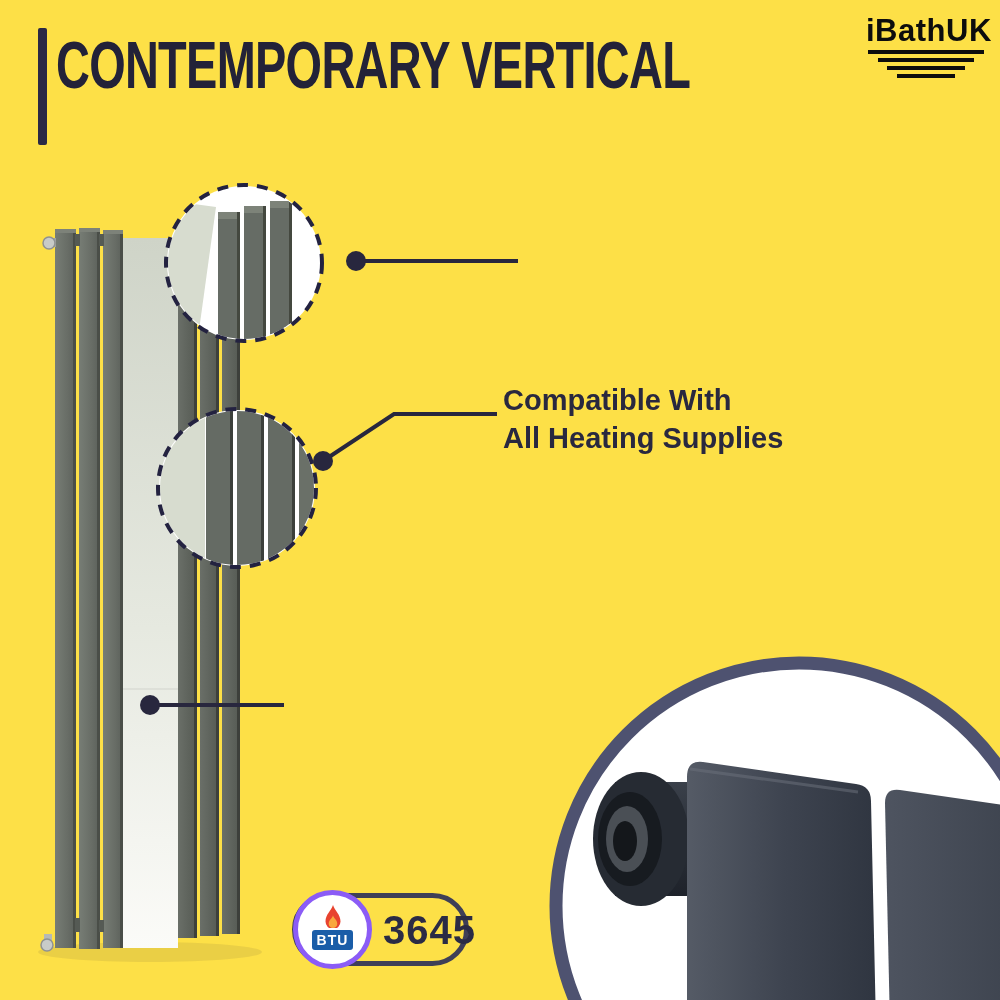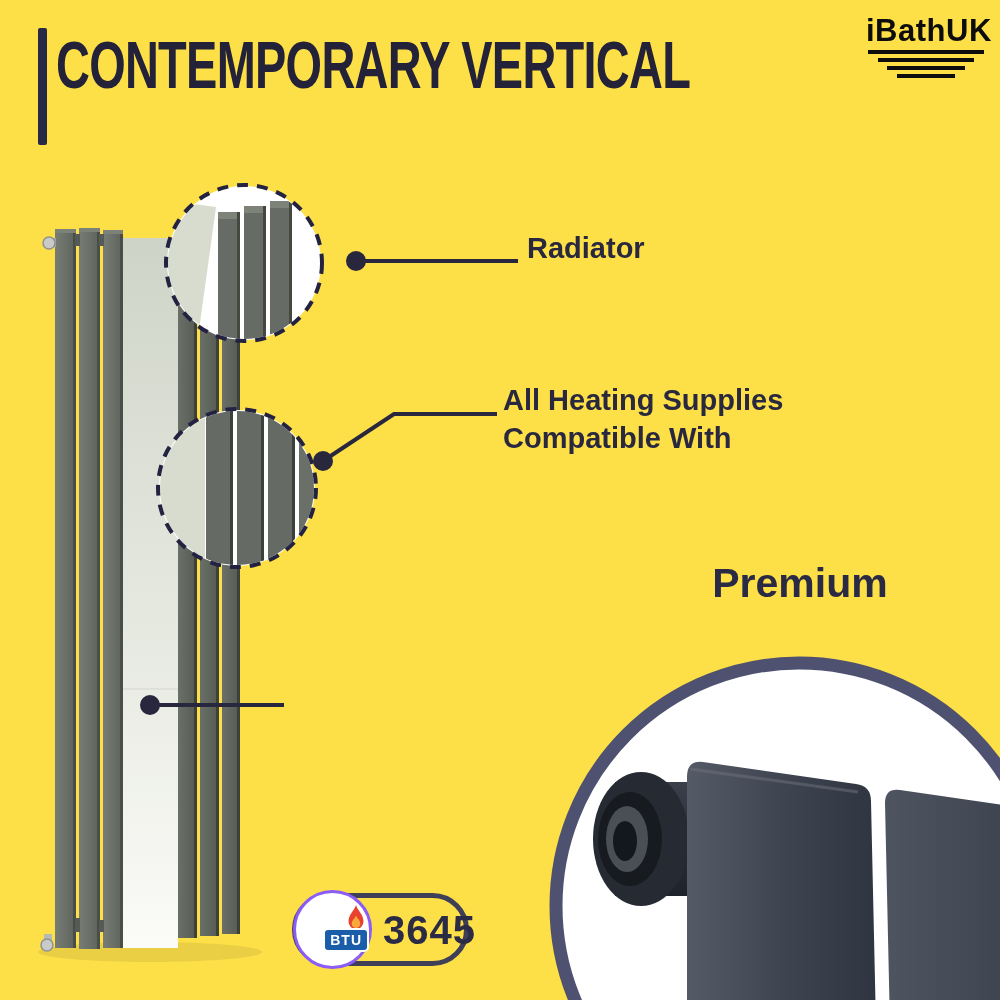--- a/index.html
+++ b/index.html
@@ -31,22 +31,22 @@
   .co-mirrored { left:291px; top:686px; }
 
   
   .feature { position:absolute; left:640px; top:560px; width:320px; text-align:center;
              font-size:41px; font-weight:bold; color:#2B2A45; line-height:47px; }
 
   
   .btu-badge { position:absolute; left:292px; top:893px; width:177px; height:73px;
                border:5px solid #3F3F57; border-radius:40px; }
   .btu-circle { position:absolute; left:-4px; top:-8px; width:79px; height:79px; background:#ffffff;
-                border:3px solid #8b5cf6; border-radius:50%; display:flex; flex-direction:column;
-                align-items:flex-end; justify-content:center; }
+                border:5px solid #8b5cf6; border-radius:50%; display:flex; flex-direction:column;
+                align-items:center; justify-content:center; }
   .flame { width:26px; height:30px; margin-top:-2px; }
   .btu-unit { background:#1A5DA8; color:#ffffff; font-size:14px; font-weight:bold; letter-spacing:1px;
               line-height:16px; padding:2px 5px; border:2px solid #ffffff; border-radius:5px; margin-top:-7px; }
   .btu-value { position:absolute; left:86px; top:50%; transform:translateY(-50%); width:80px; text-align:center;
                font-size:40px; font-weight:bold; color:#2B2B45; letter-spacing:1px; }
 </style>
 </head>
 <body>
 
 <div class="canvas">
@@ -195,29 +195,27 @@
 
   <div class="brand">
     <div class="brand-name">iBathUK</div>
     <div class="brand-line l1"></div>
     <div class="brand-line l2"></div>
     <div class="brand-line l3"></div>
     <div class="brand-line l4"></div>
   </div>
 
   <div class="callout co-modern">
-    <div>Radiator</div>
   </div>
   <div class="callout co-compatible">
+    <div>Compatible With</div>
     <div>All Heating Supplies</div>
-    <div>Compatible With</div>
   </div>
 
   <div class="feature">
-    <div>Premium</div>
   </div>
 
   <div class="btu-badge">
     <div class="btu-circle">
       <svg class="flame" viewBox="0 0 24 28">
         <path d="M12 0 C13.5 5.5 19 8.5 19 15.5 A7 7 0 0 1 5 15.5 C5 8.5 10.5 5.5 12 0 Z" fill="#E8432F"></path>
         <path d="M12 9.5 C12.8 12.5 16 14 16 17.5 A4 4 0 0 1 8 17.5 C8 14 11.2 12.5 12 9.5 Z" fill="#F9A83C"></path>
       </svg>
       <div class="btu-unit">BTU</div>
     </div>

